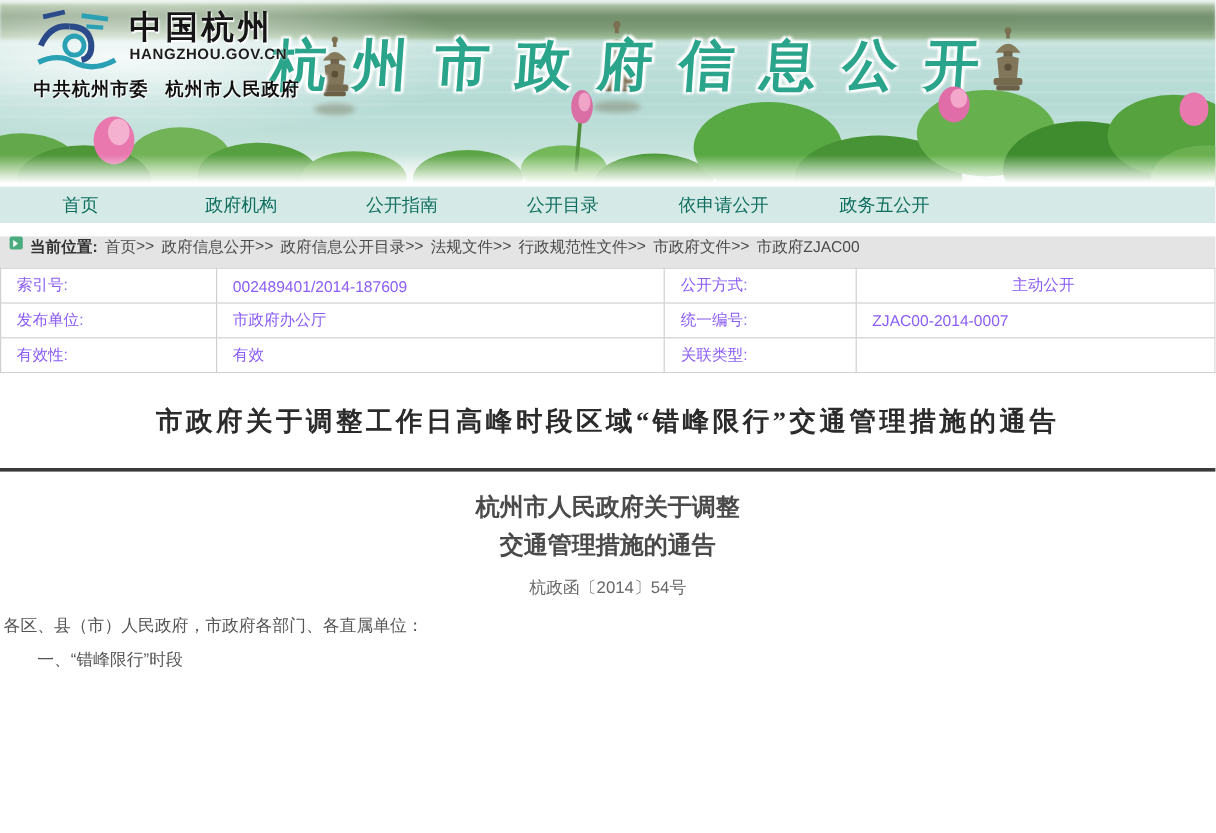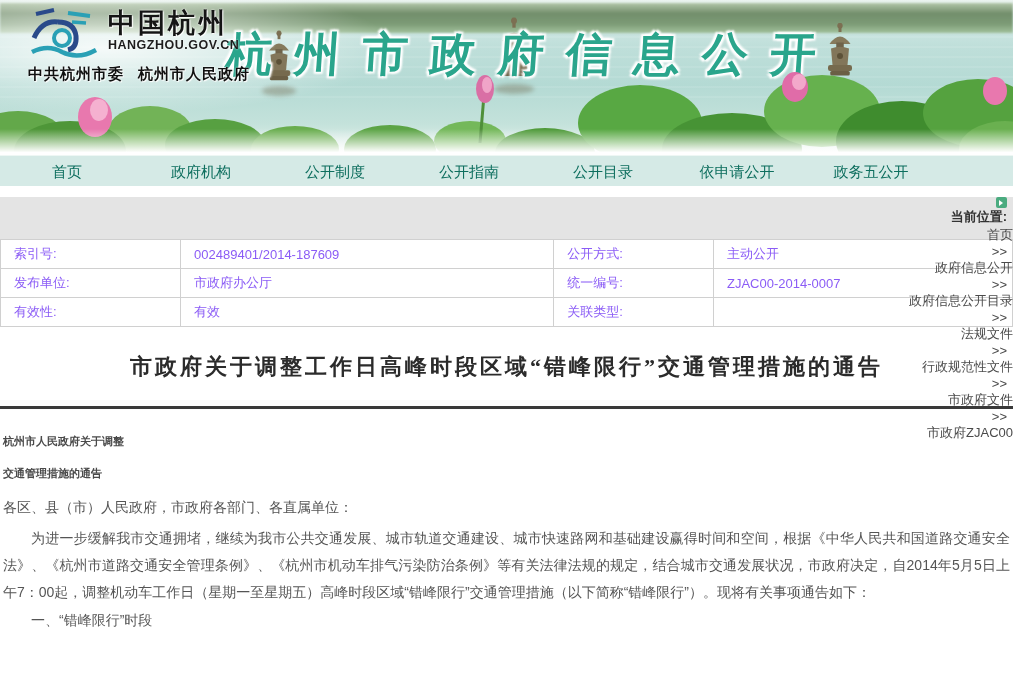--- a/index.html
+++ b/index.html
@@ -49,46 +49,46 @@
 
   
   .navbar { display:flex; width:1013px; height:31px; background:#d5eae6;
     border-top:1px solid #eef7f4; }
   .nav-item { width:134px; line-height:31px; text-align:center; font-size:15px;
     color:#0d6e5e; text-decoration:none; cursor:pointer; }
 
   .nav-gap { height:11px; background:#fff; }
 
   
-  .breadcrumb-bar { display:flex; align-items:flex-end; width:1013px; height:42px;
-    background:#e4e4e4; font-size:13px; color:#4a4a4a; padding-left:6px;flex-direction:column; }
+  .breadcrumb-bar { display:flex; align-items:flex-start; width:1013px; height:26px;
+    background:#e4e4e4; font-size:13px; color:#4a4a4a; padding-left:6px; }
   .bc-icon { width:11px; height:11px; background:#4aab7f; border-radius:2px;
     margin:0 6px 0 2px; position:relative; flex:0 0 auto; }
   .bc-icon::after { content:""; position:absolute; left:3px; top:2.5px;
     border-left:4px solid #fff; border-top:3px solid transparent; border-bottom:3px solid transparent; }
   .bc-label { font-weight:bold; color:#333; margin-right:6px; }
   .bc-item { color:#4a4a4a; text-decoration:none; cursor:pointer; }
   .bc-sep { margin-right:6px; }
 
   
   .meta-table { width:1013px; border-collapse:collapse; table-layout:fixed;
     font-size:13px; color:#8b5cf6; }
   .meta-table td { border:1px solid #d0d0d0; height:29px; padding-left:13px;
     background:#fff; overflow:hidden; white-space:nowrap; }
-  .col-l1 { width:177px; } .col-v1 { width:367px; } .col-l2 { width:157px; } .col-v2 { width:294px; }
+  .col-l1 { width:177px; } .col-v1 { width:367px; } .col-l2 { width:157px; } .col-v2 { width:294px;text-align:center; }
 
   
   .title-section { height:79px; display:flex; align-items:center; justify-content:center; background:#fff; }
   .page-title { font-family:"Liberation Serif","DejaVu Serif",serif; font-weight:bold;
     font-size:22px; color:#2b2b2b; letter-spacing:3px; }
   .rule { height:3px; background:#3a3a3a; width:1013px; }
 
   
   .content { padding:16px 3px 0 3px; font-size:14px; color:#555; }
-  .h-line { font-weight:bold; color:#4a4a4a; line-height:32px; font-size:11px; }
+  .h-line { text-align:center; font-weight:bold; color:#4a4a4a; line-height:32px; font-size:20px;font-family:Liberation Mono, monospace; }
   .doc-num { text-align:center; color:#666; line-height:28px; margin-top:2px; font-size:14px; }
   .salutation { line-height:27px; margin-top:5px; }
   .para { line-height:27px; text-indent:2em; text-align:justify; margin-top:4px; }
   .section-line { line-height:27px; text-indent:2em; margin-top:1px; }
 </style>
 </head>
 <body>
 
 <div class="page">
 
@@ -178,21 +178,20 @@
         <span>中共杭州市委</span><span>杭州市人民政府</span>
       </div>
     </div>
 
     <div class="white-fade"></div>
   </header>
 
   <nav class="navbar">
     <a class="nav-item">首页</a>
     <a class="nav-item">政府机构</a>
-    <a class="nav-item">公开制度</a>
     <a class="nav-item">公开指南</a>
     <a class="nav-item">公开目录</a>
     <a class="nav-item">依申请公开</a>
     <a class="nav-item">政务五公开</a>
   </nav>
 
   <div class="nav-gap"></div>
 
   <div class="breadcrumb-bar">
     <span class="bc-icon"></span>
@@ -236,18 +235,18 @@
     </table>
 
   <div class="title-section">
     <h1 class="page-title">市政府关于调整工作日高峰时段区域“错峰限行”交通管理措施的通告</h1>
   </div>
   <div class="rule"></div>
 
   <div class="content">
     <p class="h-line">杭州市人民政府关于调整</p>
     <p class="h-line">交通管理措施的通告</p>
+    <p class="doc-num">杭政函〔2014〕54号</p>
     <p class="salutation">各区、县（市）人民政府，市政府各部门、各直属单位：</p>
-    <p class="para">为进一步缓解我市交通拥堵，继续为我市公共交通发展、城市轨道交通建设、城市快速路网和基础建设赢得时间和空间，根据《中华人民共和国道路交通安全法》、《杭州市道路交通安全管理条例》、《杭州市机动车排气污染防治条例》等有关法律法规的规定，结合城市交通发展状况，市政府决定，自2014年5月5日上午7：00起，调整机动车工作日（星期一至星期五）高峰时段区域“错峰限行”交通管理措施（以下简称“错峰限行”）。现将有关事项通告如下：</p>
     <p class="section-line">一、“错峰限行”时段</p>
   </div>
 
 </div>
 
 </body></html>

